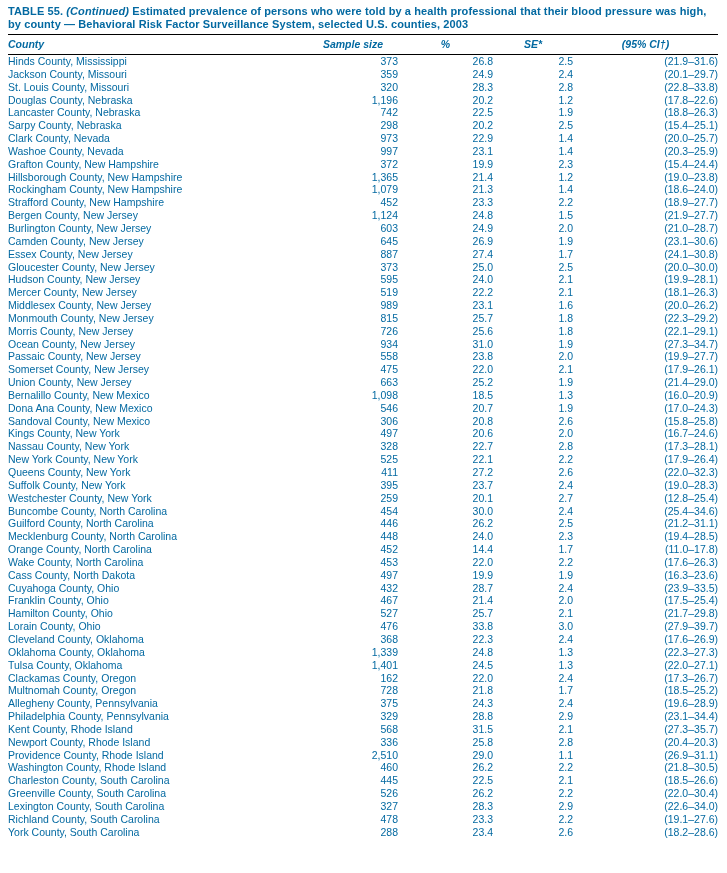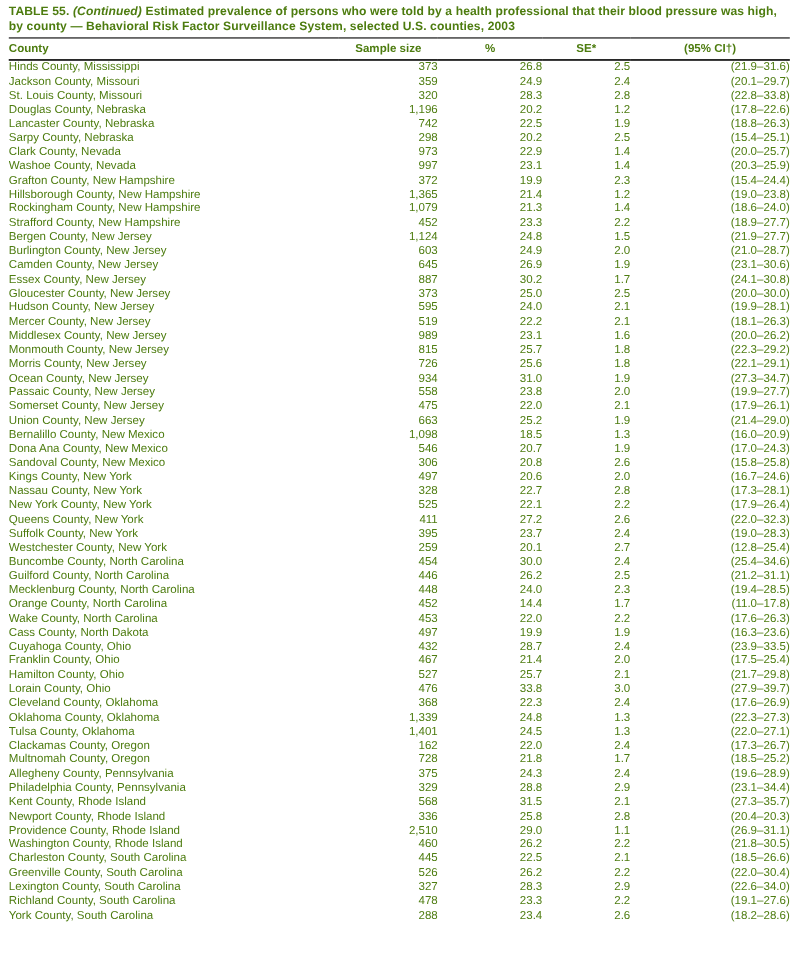--- a/index.html
+++ b/index.html
@@ -2,40 +2,41 @@
 <html><head>
 <meta charset="utf-8">
 <style>
   html, body { margin: 0; padding: 0; background: #ffffff; }
   .page {
     width: 727px;
     height: 873px;
     box-sizing: border-box;
     padding: 5px 9px 0 8px;
     background: #ffffff;
-    color: #4d7c0f;
+    color: #0369a1;
     font-family: "Liberation Sans", sans-serif;
     overflow: hidden;
   }
   .title {
     font-size: 11px;
     font-weight: bold;
     line-height: 13px;
     letter-spacing: 0.1px;
   }
   .title .continued { font-style: italic; }
   table.data {
     width: 710px;
     border-collapse: collapse;
     table-layout: fixed;
     margin-top: 3px;
   }
   thead tr {
     border-top: 1px solid #000;
     border-bottom: 1px solid #000;
+    font-style: italic;
   }
   thead th {
     font-size: 10.5px;
     font-weight: bold;
     text-align: center;
     padding: 3px 0 4px 0;
     white-space: nowrap;
   }
   thead th.col0 { text-align: left; }
   tbody td {
@@ -175,21 +176,21 @@
         <tr>
           <td class="col0">Camden County, New Jersey</td>
           <td class="col1">645</td>
           <td class="col2">26.9</td>
           <td class="col3">1.9</td>
           <td class="col4">(23.1–30.6)</td>
         </tr>
         <tr>
           <td class="col0">Essex County, New Jersey</td>
           <td class="col1">887</td>
-          <td class="col2">30.2</td>
+          <td class="col2">27.4</td>
           <td class="col3">1.7</td>
           <td class="col4">(24.1–30.8)</td>
         </tr>
         <tr>
           <td class="col0">Gloucester County, New Jersey</td>
           <td class="col1">373</td>
           <td class="col2">25.0</td>
           <td class="col3">2.5</td>
           <td class="col4">(20.0–30.0)</td>
         </tr>

